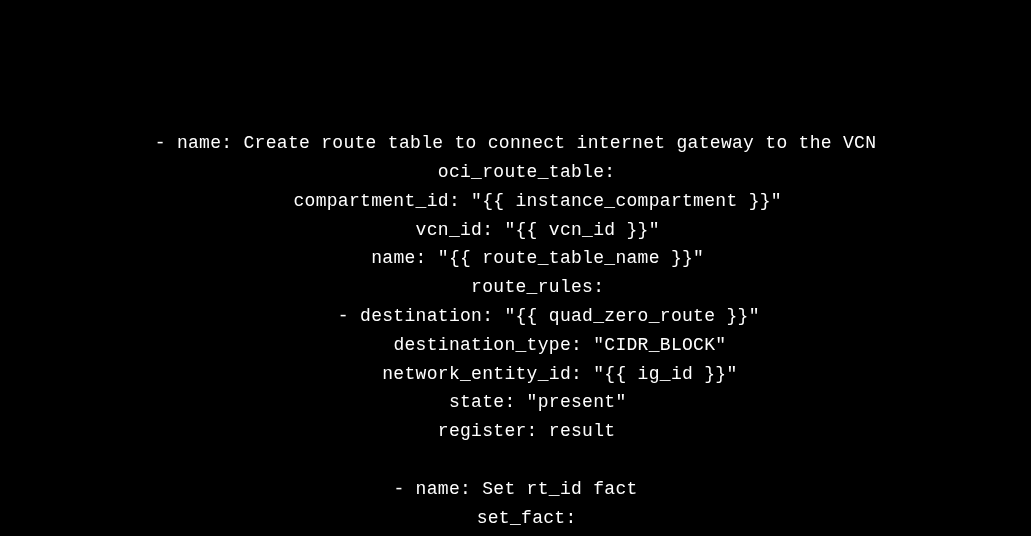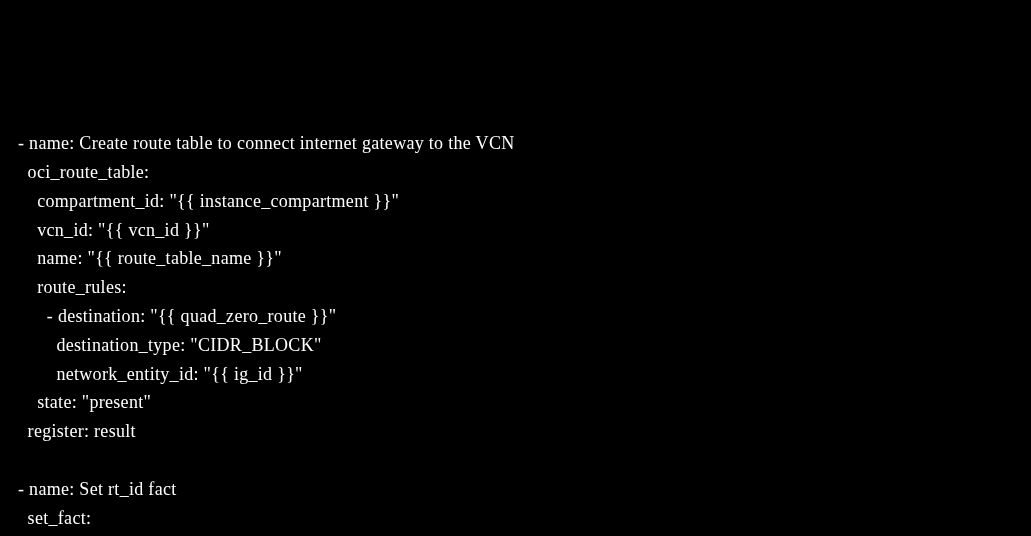--- a/index.html
+++ b/index.html
@@ -11,21 +11,22 @@
       background-color: #000000;
       color: #ffffff;
       font-family: 'Consolas', 'Monaco', 'Courier New', monospace;
       font-size: 18px;
       line-height: 1.6;
       padding: 14px 18px;
       white-space: pre;
       letter-spacing: 0.3px;
     }
     .code-container {
-      font-family: Liberation Serif, serif;
+      font-family: Liberation Mono, monospace;
+      text-align: center;
     }
   </style>
 </head>
 <body>
 
 
 
 <div class="code-container"><span>- name: Create route table to connect internet gateway to the VCN</span>
 <span>  oci_route_table:</span>
 <span>    compartment_id: "{{ instance_compartment }}"</span>

